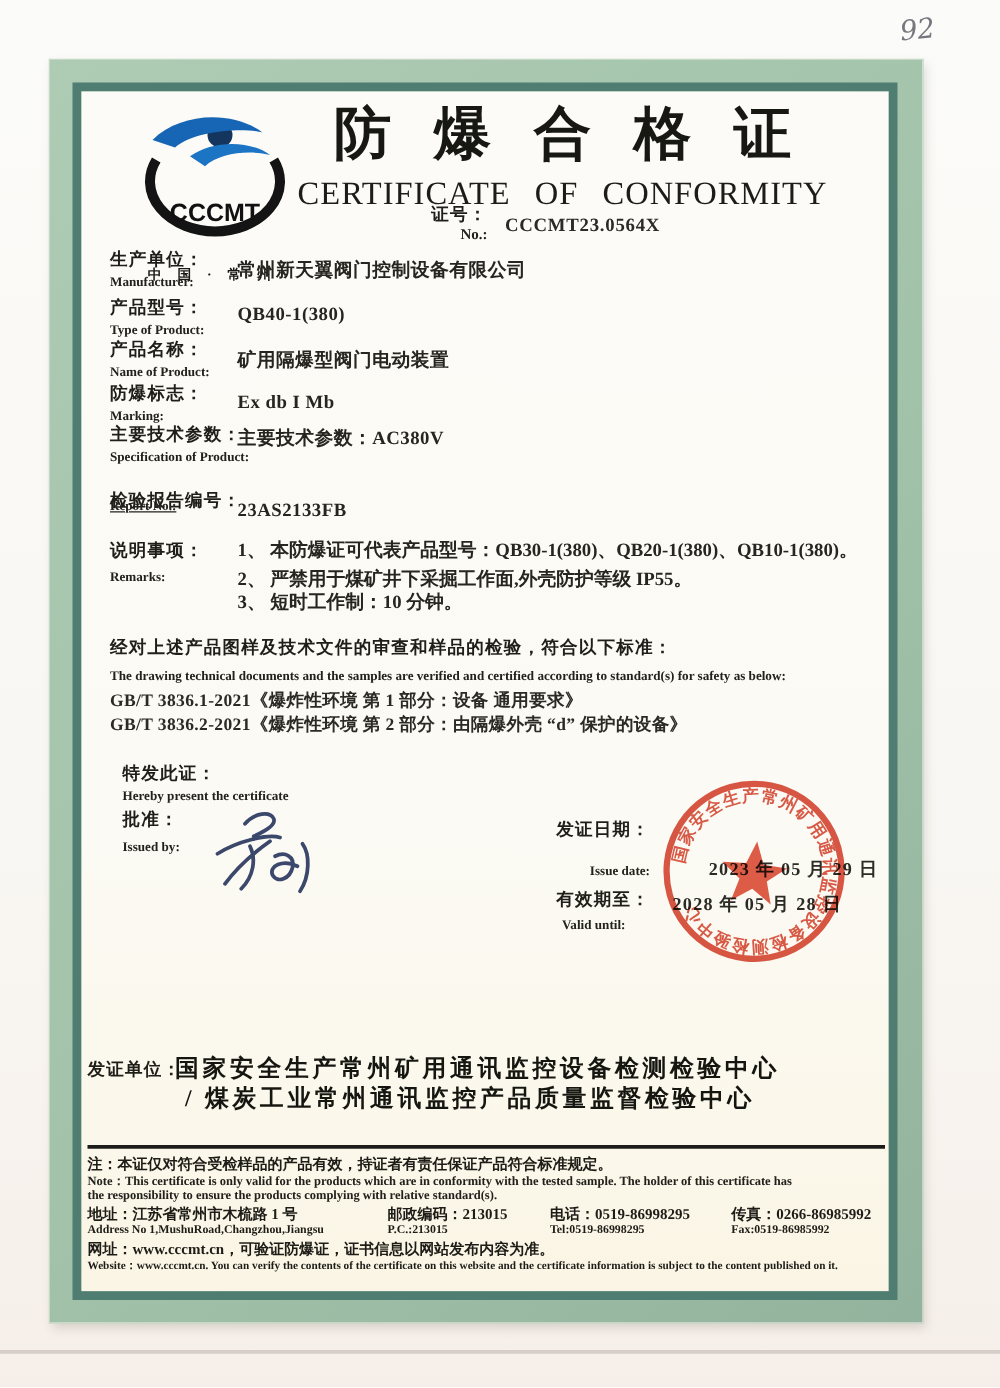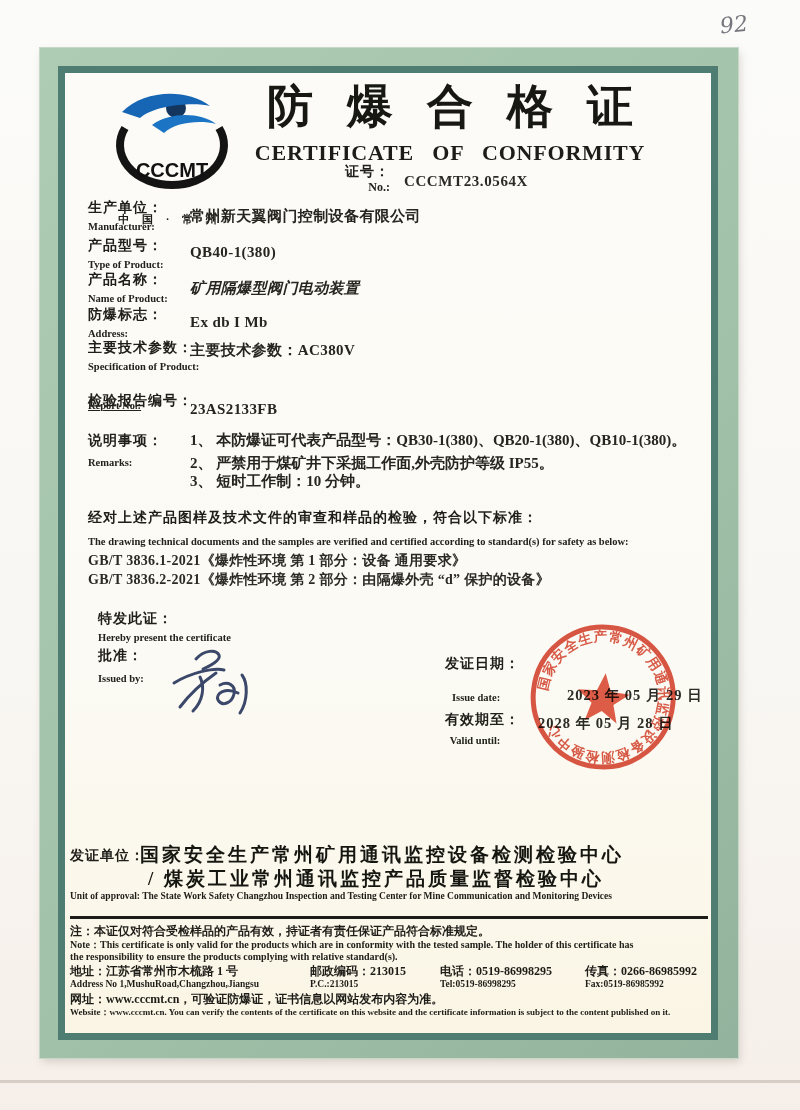--- a/index.html
+++ b/index.html
@@ -17,21 +17,21 @@
     box-shadow:0 0 0 1px #c6d9c9, 2px 4px 8px rgba(120,110,100,.25);}
   .frame-inner{position:absolute; left:18px; top:18px; right:20px; bottom:18px;
     border:7px solid #507d72;
     background:linear-gradient(180deg,#fcfbf7 0%,#fbfaf4 62%,#fbf7ea 88%,#faf5e4 100%);}
   .scanline{position:absolute; left:0; right:0; top:1080px; height:3px; background:rgba(120,105,95,.25);}
   
   .zh-label{font-size:14px; font-weight:bold; color:#1f1e19; letter-spacing:1px;}
   .en-label{font-size:10.5px; font-weight:bold; color:#22211c;}
   .value{font-size:15px; font-weight:bold; color:#26251f; letter-spacing:.4px;}
   .title-cn{font-size:46px; font-weight:bold; letter-spacing:34px; color:#181813;}
-  .title-en{font-size:22px; font-weight:bold; word-spacing:12px; letter-spacing:.8px; color:#1d1c17;}
+  .title-en{font-size:26px; font-weight:normal; word-spacing:12px; letter-spacing:.8px; color:#1d1c17;}
   .certno{font-size:15px; font-weight:bold; letter-spacing:.6px;}
   .std{font-size:14px; font-weight:bold; letter-spacing:.3px;}
   .big-cn{font-size:19px; font-weight:bold; letter-spacing:3px; color:#161611;}
   .small-en{font-size:9.5px; font-weight:bold; color:#1d1c17;}
   .note-cn{font-size:12px; font-weight:bold; color:#1d1c17;}
   .note-en{font-size:10px; font-weight:bold; color:#22211c;}
   .rule{position:absolute; background:#1c1c18; height:3px;}
   .logo-caption{font-size:11px; font-weight:bold; letter-spacing:5px; color:#1a1a15; text-align:center;}
   .datev{font-size:14.5px; font-weight:bold; letter-spacing:1px;}
   .stamp-wrap{mix-blend-mode:multiply; opacity:.95; transform:rotate(6deg);}
@@ -69,24 +69,24 @@
   <div class="abs zh-label" style="left:88px; top:199px;">生产单位：</div>
   <div class="abs en-label" style="left:88px; top:221px;">Manufacturer:</div>
   <div class="abs value" style="left:190px; top:207px;">常州新天翼阀门控制设备有限公司</div>
 
   <div class="abs zh-label" style="left:88px; top:237px;">产品型号：</div>
   <div class="abs en-label" style="left:88px; top:259px;">Type of Product:</div>
   <div class="abs value" style="left:190px; top:244px;">QB40-1(380)</div>
 
   <div class="abs zh-label" style="left:88px; top:271px;">产品名称：</div>
   <div class="abs en-label" style="left:88px; top:293px;">Name of Product:</div>
-  <div class="abs value" style="left:190px; top:279px;font-style:italic;">矿用隔爆型阀门电动装置</div>
+  <div class="abs value" style="left:190px; top:279px;">矿用隔爆型阀门电动装置</div>
 
   <div class="abs zh-label" style="left:88px; top:306px;">防爆标志：</div>
-  <div class="abs en-label" style="left:88px; top:328px;">Address:</div>
+  <div class="abs en-label" style="left:88px; top:328px;">Marking:</div>
   <div class="abs value" style="left:190px; top:314px;">Ex db I Mb</div>
 
   <div class="abs zh-label" style="left:88px; top:339px;">主要技术参数：</div>
   <div class="abs en-label" style="left:88px; top:361px;">Specification of Product:</div>
   <div class="abs value" style="left:190px; top:341px;">主要技术参数：AC380V</div>
 
   <div class="abs zh-label" style="left:88px; top:392px;">检验报告编号：</div>
   <div class="abs en-label" style="left:88px; top:400px;text-decoration:underline;">Report No.:</div>
   <div class="abs value" style="left:190px; top:401px;">23AS2133FB</div>
 
@@ -113,44 +113,40 @@
         <path d="M16 38 C32 28 56 22 66 25"></path>
         <path d="M22 62 C34 46 48 35 58 28"></path>
         <path d="M42 32 C47 42 45 56 35 66"></path>
         <path d="M62 40 C70 36 78 40 76 49 C74 58 64 62 60 55 C57 48 68 42 80 48"></path>
         <path d="M84 30 C90 38 90 56 82 68"></path>
       </g>
     </svg>
   </div>
 
   <div class="abs zh-label" style="left:430px; top:655px; width:90px; text-align:right;">发证日期：</div>
-  <div class="abs en-label" style="left:452px; top:692px; width:90px; ">Issue date:</div>
+  <div class="abs en-label" style="left:430px; top:692px; width:90px; text-align:right;">Issue date:</div>
   <div class="abs zh-label" style="left:430px; top:711px; width:90px; text-align:right;">有效期至：</div>
   <div class="abs en-label" style="left:430px; top:735px; width:90px; text-align:center;">Valid until:</div>
   <div class="abs datev" style="left:532px; top:686px;margin-left:35px;">2023 年 05 月 29 日</div>
   <div class="abs datev" style="left:538px; top:714px;">2028 年 05 月 28 日</div>
 
   <div class="abs stamp-wrap" style="left:527px; top:621px;">
     <svg width="152" height="152" viewBox="0 0 152 152">
       <circle cx="76" cy="76" r="70" fill="none" stroke="#d5402b" stroke-width="5" opacity=".92"></circle>
       <path id="stampArc" d="M76,76 m-56,0 a56,56 0 1,1 112,0 a56,56 0 1,1 -112,0" fill="none"></path>
       <text fill="#d5402b" font-size="13.5" font-weight="bold" opacity=".9" letter-spacing="1" font-family="Liberation Serif, serif">
         <textPath href="#stampArc">国家安全生产常州矿用通讯监控设备检测检验中心</textPath>
       </text>
       <path d="M76 52 L83 70 L102 71 L87 83 L92 101 L76 90 L60 101 L65 83 L50 71 L69 70 Z" fill="#dd4730" opacity=".92"></path>
     </svg>
   </div>
 
   <div class="abs zh-label" style="left:70px; top:847px;">发证单位：</div>
   <div class="abs big-cn" style="left:140px; top:842px;">国家安全生产常州矿用通讯监控设备检测检验中心</div>
   <div class="abs big-cn" style="left:148px; top:866px;">/ 煤炭工业常州通讯监控产品质量监督检验中心</div>
-  <div class="abs small-en" style="left:70px; top:891px;">
-    <span>Unit of approval:</span>
-    <span>The State Work Safety Changzhou Inspection and Testing Center for Mine Communication and Monitoring Devices</span>
-  </div>
   <div class="rule" style="left:70px; top:916px; width:638px;"></div>
 
   <div class="abs note-cn" style="left:70px; top:923px;">注：本证仅对符合受检样品的产品有效，持证者有责任保证产品符合标准规定。</div>
   <div class="abs note-en" style="left:70px; top:938px;">Note：This certificate is only valid for the products which are in conformity with the tested sample. The holder of this certificate has</div>
   <div class="abs note-en" style="left:70px; top:951px;">the responsibility to ensure the products complying with relative standard(s).</div>
 
   <div class="abs note-cn" style="left:70px; top:963px;">地址：江苏省常州市木梳路 1 号</div>
   <div class="abs note-cn" style="left:310px; top:963px;">邮政编码：213015</div>
   <div class="abs note-cn" style="left:440px; top:963px;">电话：0519-86998295</div>
   <div class="abs note-cn" style="left:585px; top:963px;">传真：0266-86985992</div>

